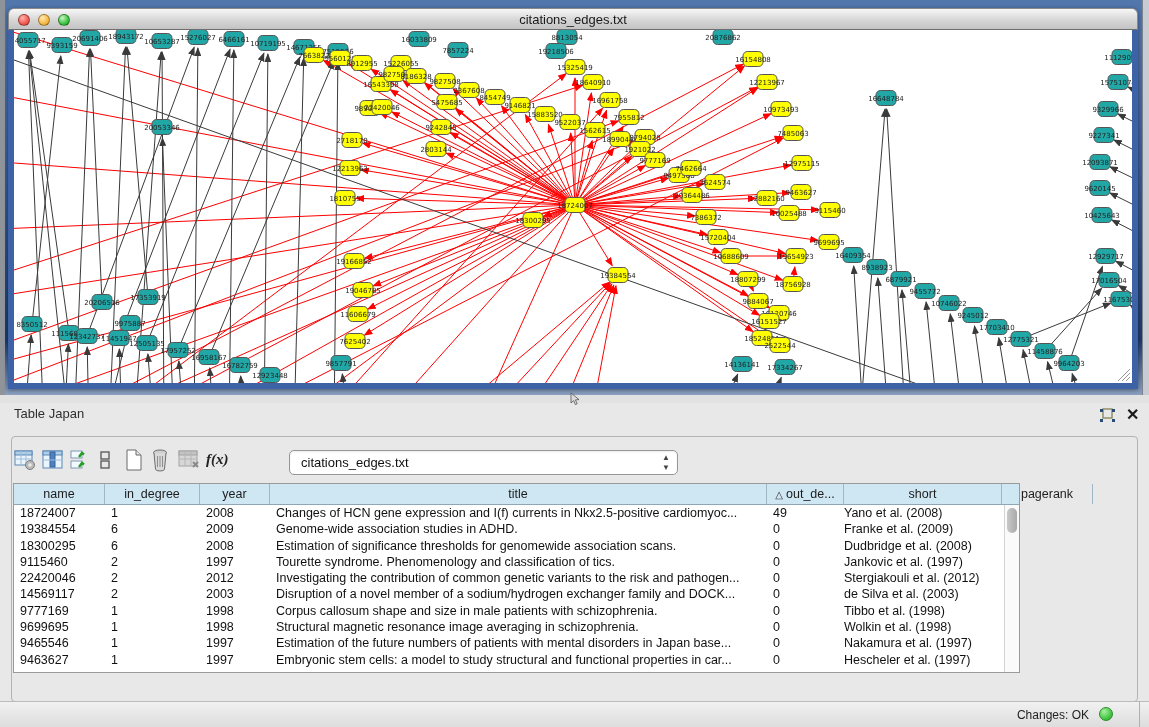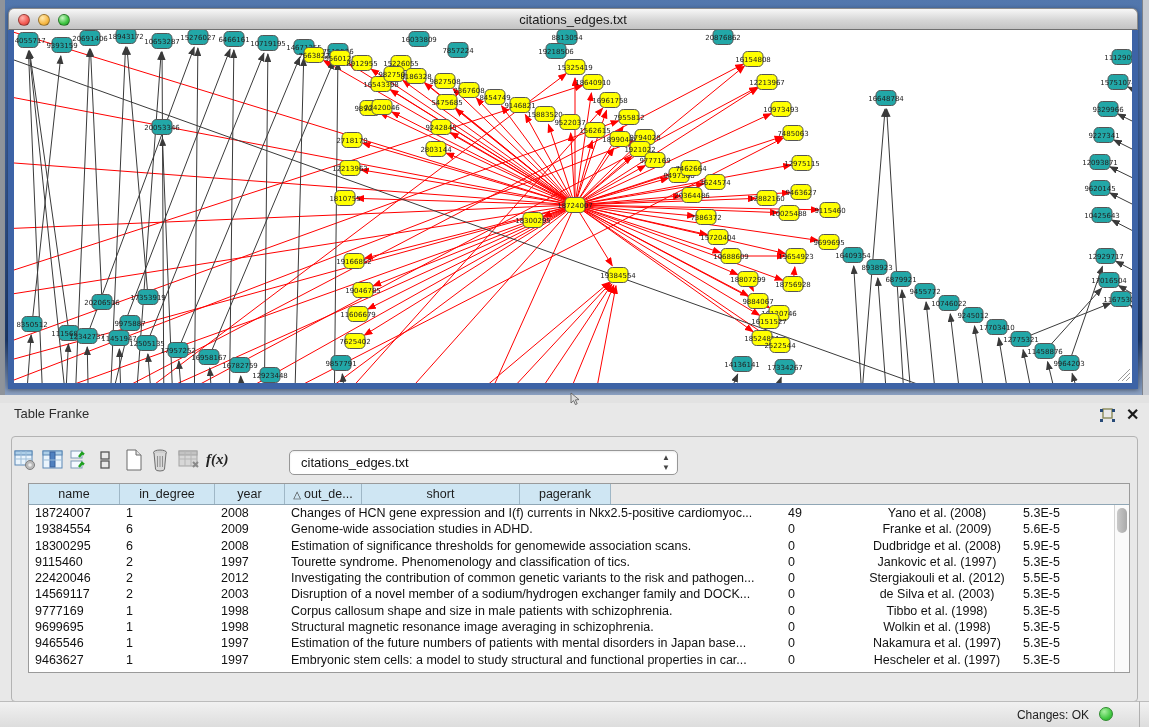--- a/index.html
+++ b/index.html
@@ -36,30 +36,30 @@
   .tp-inset { position:absolute; left:11px; top:436px; width:1127px; height:266px; border:1px solid #b3b3b3; border-radius:4px; background:#e8e8e8; }
 
   
   .tb-icon { position:absolute; top:447px; width:24px; height:25px; display:flex; align-items:center; justify-content:flex-start; }
   .fx { font-family:"Liberation Serif", serif; font-style:italic; font-weight:bold; font-size:15px; color:#222; }
   .combo { position:absolute; left:289px; top:450px; width:389px; height:25px; background:#fff; border:1px solid #979797; border-radius:5px;
     font-size:13px; color:#111; line-height:23px; padding-left:11px; box-shadow:inset 0 1px 2px rgba(0,0,0,.08); }
   .combo .stepper { position:absolute; right:7px; top:2px; font-size:8px; color:#444; line-height:10px; text-align:center; }
 
   
-  .tablewrap { position:absolute; left:28px; top:483px; width:1102px; height:190px; background:#fff; border:1px solid #9a9a9a; }
+  .tablewrap { position:absolute; left:13px; top:483px; width:1007px; height:190px; background:#fff; border:1px solid #9a9a9a; }
   .thead { position:absolute; left:0; top:0; right:0; height:21px; display:flex; background:#cfe6f3; border-bottom:1px solid #8fa6b5; }
   .th { height:100%; border-right:1px solid #9fb7c6; font-size:12.5px; color:#1c1c1c; text-align:center; line-height:20px;
     overflow:hidden; white-space:nowrap; flex:0 0 auto; }
   .th.filler { border-right:none; background:#e9e9e9; flex:1 1 auto; }
   .sort-tri { font-size:10px; color:#333; margin-right:3px; }
   .tbody { position:absolute; left:0; top:21px; right:15px; bottom:0; overflow:hidden; }
   .tr { display:flex; height:16.3px; }
   .td { flex:0 0 auto; font-size:12.5px; color:#111; padding:0 2px 0 6px; white-space:nowrap; overflow:hidden; line-height:16.3px; }
-  .td.center { text-align:center; padding-left:0; }
+  .td.center { padding-left:0; }
   .vscroll { position:absolute; right:0; top:21px; bottom:0; width:15px; background:#fafafa; border-left:1px solid #d4d4d4; }
   .vthumb { position:absolute; left:2px; top:3px; width:10px; height:25px; background:linear-gradient(90deg,#c9c9c9,#a9a9a9); border-radius:6px; }
 
   
   .tabs { position:absolute; left:428px; top:673px; height:21px; display:flex; border:1px solid #9a9a9a; border-radius:5px; overflow:hidden; background:#fff; }
   .tab { height:100%; font-size:13px; line-height:19px; text-align:center; color:#1c1c1c; background:linear-gradient(#ffffff,#ececec); border-right:1px solid #b5b5b5; padding:0 14px; }
   .tab:last-child { border-right:none; }
   .tab.sel { background:linear-gradient(#8f8f8f,#6e6e6e); color:#f4f4f4; }
 
   
@@ -713,21 +713,21 @@
         </g>
       </svg>
     </div>
   </div>
 
   <div class="splitter"></div>
   <svg class="cursor-arrow" viewBox="0 0 12 14">
     <path d="M2,1 L2,11 L4.6,8.6 L6.4,12.6 L8.2,11.8 L6.4,7.9 L10,7.6 Z" fill="#dcdcdc" stroke="#555" stroke-width="0.8"></path>
   </svg>
 
-  <div class="tp-header-label">Table Franke</div>
+  <div class="tp-header-label">Table Japan</div>
 
   <svg class="tp-float-icon" viewBox="0 0 17 16">
     <rect x="4" y="1" width="9" height="9" fill="none" stroke="#8a8a5a" stroke-width="1.4"></rect>
     <rect x="1" y="1" width="3" height="3" fill="#274a77"></rect>
     <rect x="13" y="1" width="3" height="3" fill="#274a77"></rect>
     <rect x="1" y="11" width="3" height="3" fill="#274a77"></rect>
     <rect x="13" y="11" width="3" height="3" fill="#274a77"></rect>
   </svg>
   <div class="tp-close">✕</div>
 
@@ -792,20 +792,21 @@
   <div class="combo">
     <span>citations_edges.txt</span>
     <span class="stepper">▲<br>▼</span>
   </div>
 
   <div class="tablewrap">
     <div class="thead" id="thead">
         <div class="th" style="width: 91px;">name</div>
         <div class="th" style="width: 95px;">in_degree</div>
         <div class="th" style="width: 70px;">year</div>
+        <div class="th" style="width: 497px;">title</div>
         <div class="th" style="width: 77px;"><span class="sort-tri">△</span>out_de...</div>
         <div class="th" style="width: 158px;">short</div>
         <div class="th" style="width: 91px;">pagerank</div>
         <div class="th filler"></div>
       </div>
     <div class="tbody" id="tbody">
         <div class="tr">
           <div class="td" style="width: 91px;">18724007</div>
           <div class="td" style="width: 95px;">1</div>
           <div class="td" style="width: 70px;">2008</div>

